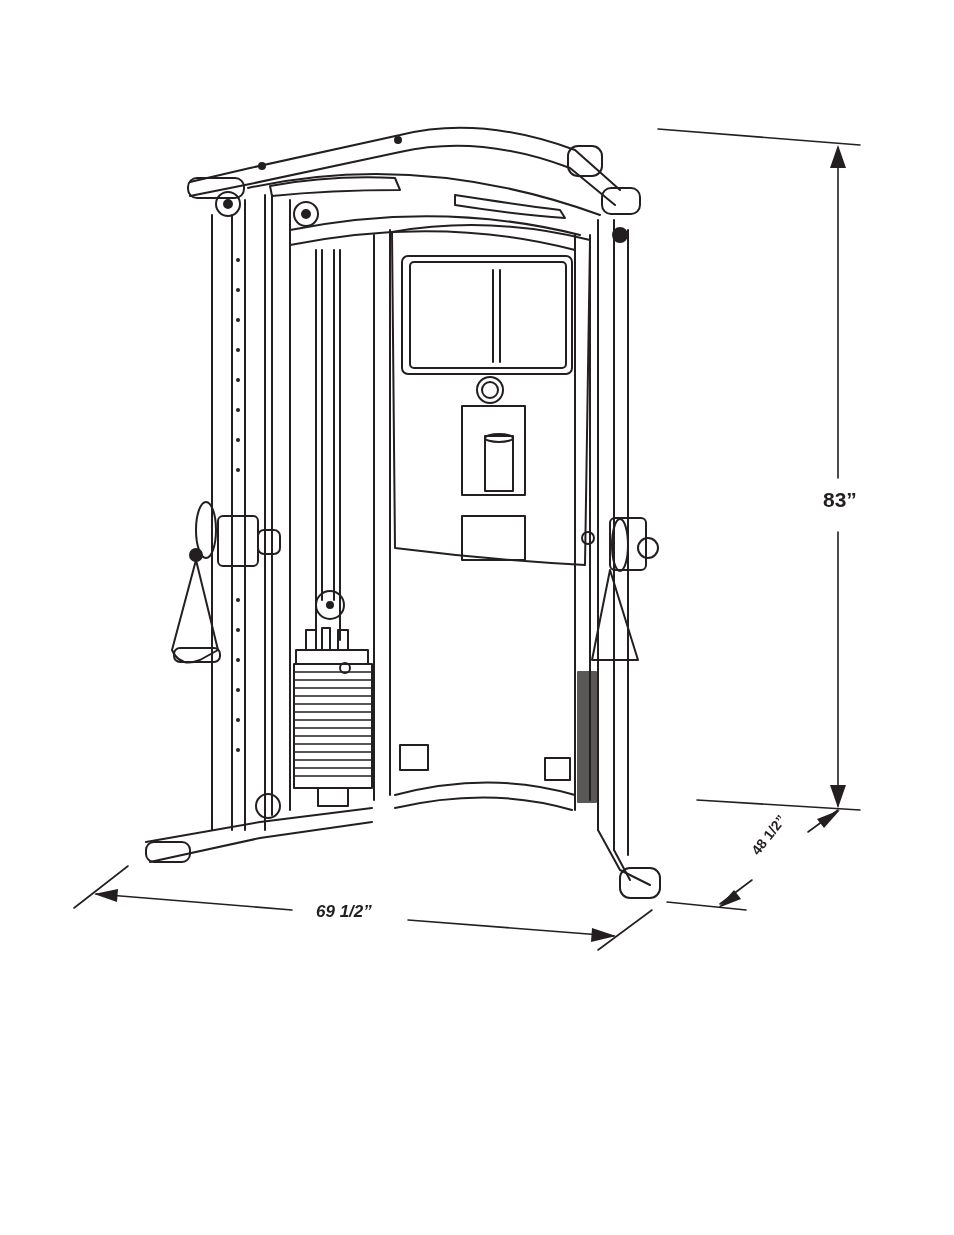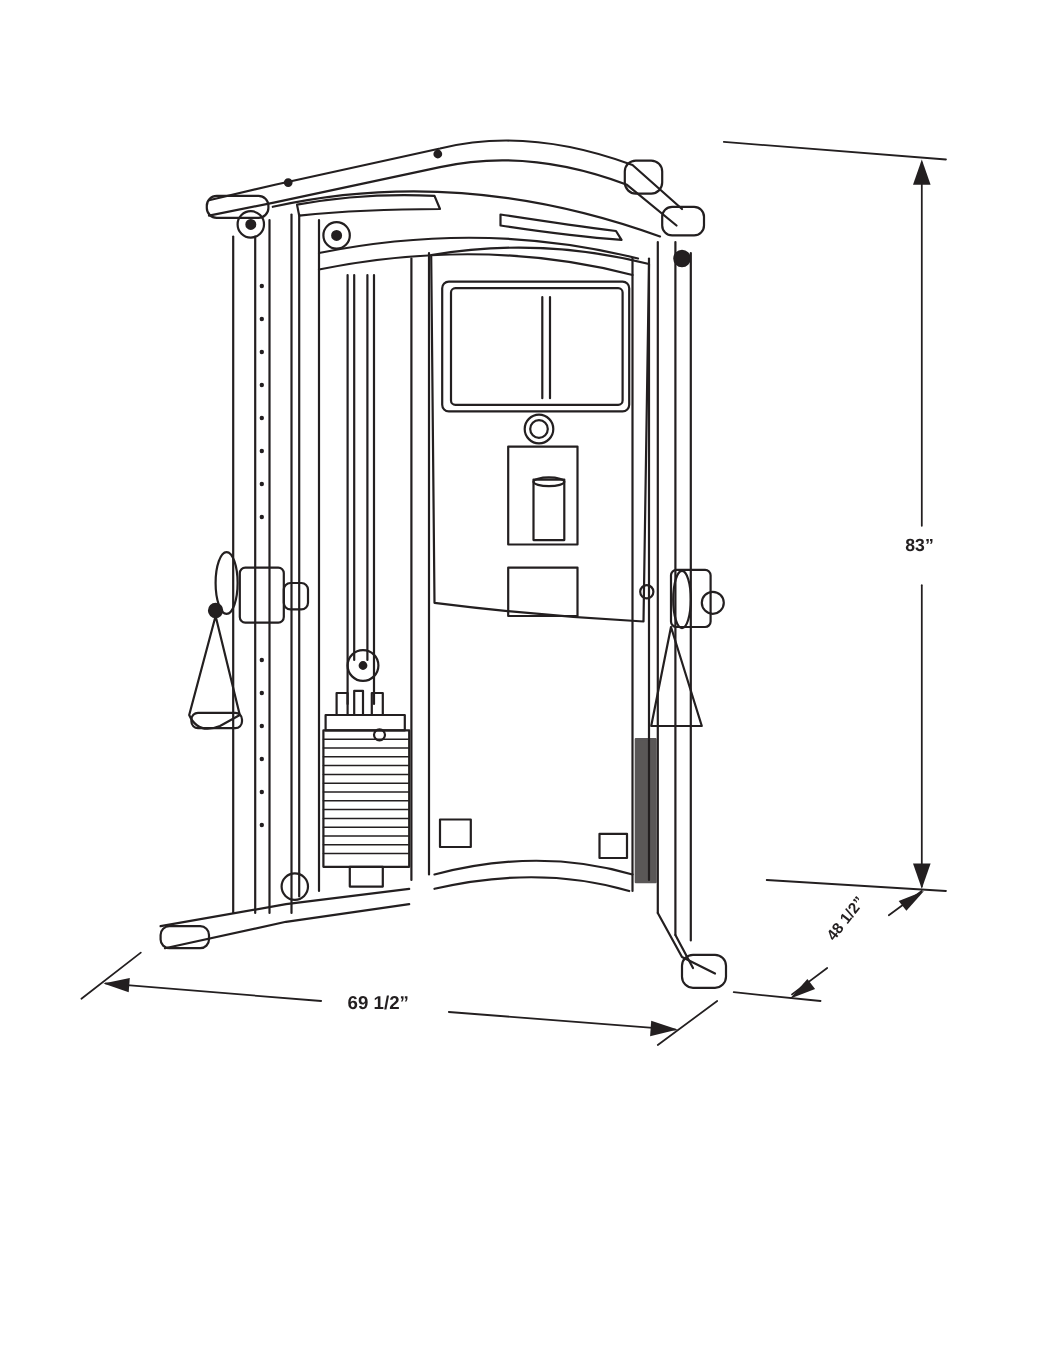--- a/index.html
+++ b/index.html
@@ -1,22 +1,22 @@
 <!DOCTYPE html>
 <html><head>
 <meta charset="utf-8">
 <style>
   html, body { margin:0; padding:0; background:#ffffff; }
   body { width:954px; height:1235px; position:relative; overflow:hidden;
          font-family:"Liberation Sans", sans-serif; }
   #drawing { position:absolute; left:0; top:0; width:954px; height:1235px; }
   .dim-label { position:absolute; font-family:"Liberation Sans", sans-serif;
                font-weight:bold; color:#231f20; white-space:nowrap; }
-  #label-height { left:823px; top:488px; font-size:16px; }
-  #label-width { left:316px; top:902px; font-size:17px; }
+  #label-height { left:823px; top:488px; font-size:21px; }
+  #label-width { left:316px; top:902px; font-size:17px; font-style:italic; }
   #label-depth { left:748px; top:848px; font-size:14px; transform:rotate(-52deg); transform-origin:left top; }
 </style>
 </head>
 <body>
 
 <svg id="drawing" viewBox="0 0 954 1235" xmlns="http://www.w3.org/2000/svg" fill="none" stroke="#231f20" stroke-width="2" stroke-linejoin="round" stroke-linecap="round">
 
   <g>
     <line x1="658" y1="129" x2="860" y2="145" stroke-width="1.6"></line>
     <line x1="697" y1="800" x2="860" y2="810" stroke-width="1.6"></line>

